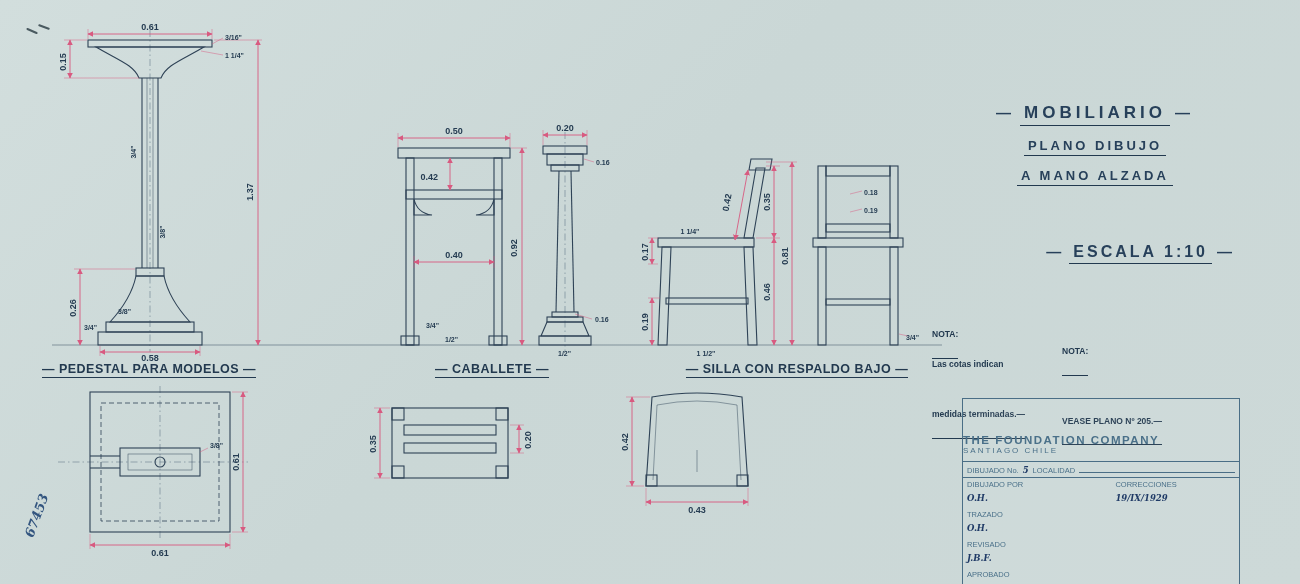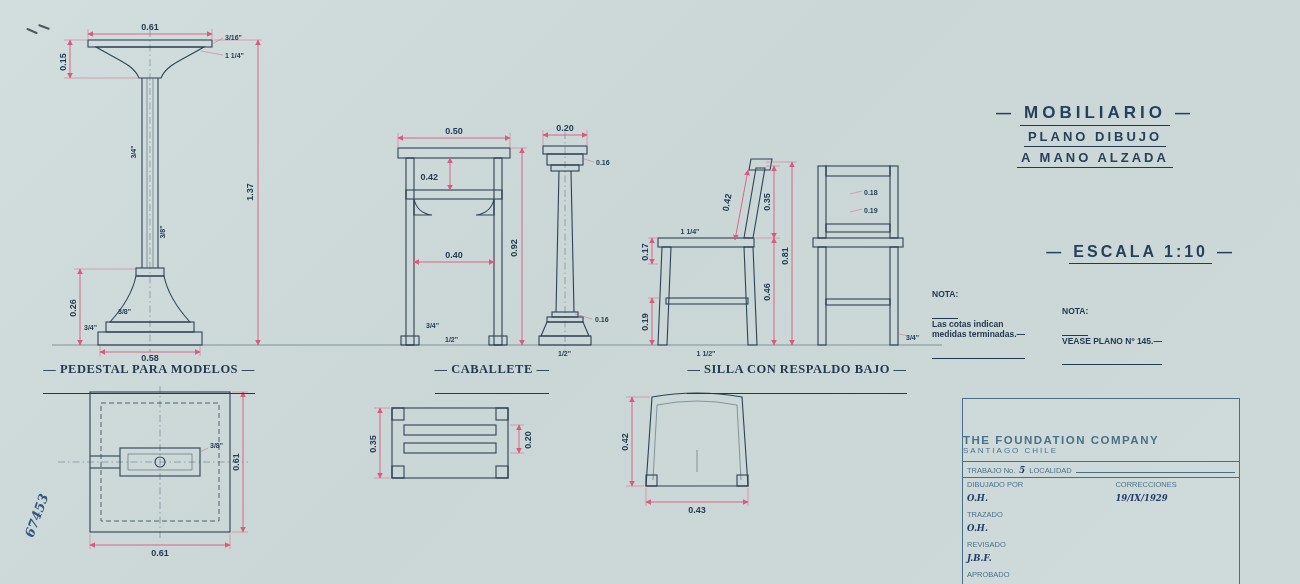--- a/index.html
+++ b/index.html
@@ -13,30 +13,30 @@
   svg .ink-thin{stroke:#2e4256;fill:none;stroke-width:0.55;opacity:.85;}
   svg .dim{stroke:#d85a80;fill:none;stroke-width:0.9;}
   svg .ext{stroke:#d85a80;fill:none;stroke-width:0.6;opacity:.8;}
   svg .cl{stroke:#3a5068;fill:none;stroke-width:0.5;stroke-dasharray:7 3 1.5 3;opacity:.8;}
   svg .dashl{stroke:#2e4256;fill:none;stroke-width:0.8;stroke-dasharray:5 3;}
   svg text{font-family:"Liberation Sans",sans-serif;}
   svg .dim-t{fill:#253c52;font-size:9px;font-weight:bold;}
   svg .dim-s{fill:#253c52;font-size:7px;font-weight:bold;}
   .abs{position:absolute;}
   .sec-label{font-weight:bold;font-size:12.5px;letter-spacing:.5px;text-align:center;color:#22394f;}
-  .sec-label span{display:inline-block;border-bottom:1.4px solid #22394f;padding-bottom:16px;font-family:Liberation Serif, serif;}
+  .sec-label span{display:inline-block;border-bottom:1.4px solid #22394f;padding-bottom:1px;}
   .title-col{left:950px;top:103px;width:290px;text-align:center;}
-  .t-line{margin-bottom:3px;}
+  .t-line{margin-bottom:12px;}
   .t-main{font-size:17px;font-weight:bold;letter-spacing:4px;}
   .t-sub{font-size:13px;font-weight:bold;letter-spacing:3px;}
   .u{display:inline-block;border-bottom:1.6px solid #22394f;padding:0 4px 2px;}
   .hdash{font-weight:bold;padding:0 5px;font-size:15px;}
   .scale-line{left:950px;top:243px;width:290px;text-align:right;font-size:16px;font-weight:bold;letter-spacing:3px;}
   .note{font-size:8.5px;line-height:10.5px;color:#22394f;font-weight:bold;}
-  .note .nl{display:inline-block;border-bottom:1px solid #22394f;padding-bottom:18px;}
+  .note .nl{display:inline-block;border-bottom:1px solid #22394f;padding-bottom:18px;margin-top:40px;}
   .note1{left:932px;top:289px;width:120px;}
   .note2{left:1062px;top:306px;width:150px;}
   
   .tblock{left:962px;top:398px;width:276px;border:1.2px solid #4a6e86;background:rgba(255,255,255,0.05);color:#4a7089;}
   .tb-header{text-align:left;padding:3px 0 6px;border-bottom:1px solid #4a6e86;margin-top:32px;}
   .tb-company{font-size:11.5px;letter-spacing:1.5px;font-weight:bold;}
   .tb-loc{font-size:8px;letter-spacing:2px;}
   .tb-row{font-size:7.5px;padding:2px 4px;border-bottom:1px solid #4a6e86;display:flex;align-items:baseline;gap:4px;}
   .tb-grid{display:flex;border-bottom:1px solid #4a6e86;}
   .tb-left{width:54%;padding:2px 4px;}
@@ -284,30 +284,30 @@
   </div>
   <div class="abs scale-line"><span class="hdash">—</span><span class="u">ESCALA 1:10</span><span class="hdash">—</span></div>
 
   <div class="abs note note1">
     <div><span class="nl">NOTA:</span></div>
     <div>Las cotas indican</div>
     <div><span class="nl">medidas terminadas.—</span></div>
   </div>
   <div class="abs note note2">
     <div><span class="nl">NOTA:</span></div>
-    <div><span class="nl">VEASE PLANO Nº 145.—</span></div>
+    <div><span class="nl">VEASE PLANO Nº 205.—</span></div>
   </div>
 
   <div class="abs tblock">
     <div class="tb-header">
       <div class="tb-company">THE FOUNDATION COMPANY</div>
       <div class="tb-loc">SANTIAGO CHILE</div>
     </div>
     <div class="tb-row">
-      <span>TRABAJO No.</span>
+      <span>DIBUJADO No.</span>
       <span class="val">5</span>
       <span>LOCALIDAD</span>
       <span class="blank"></span>
     </div>
     <div class="tb-grid">
       <div class="tb-left">
         <div class="fr">
             <span>DIBUJADO POR</span>
             <span class="val">O.H.</span>
             <span class="blank"></span>

